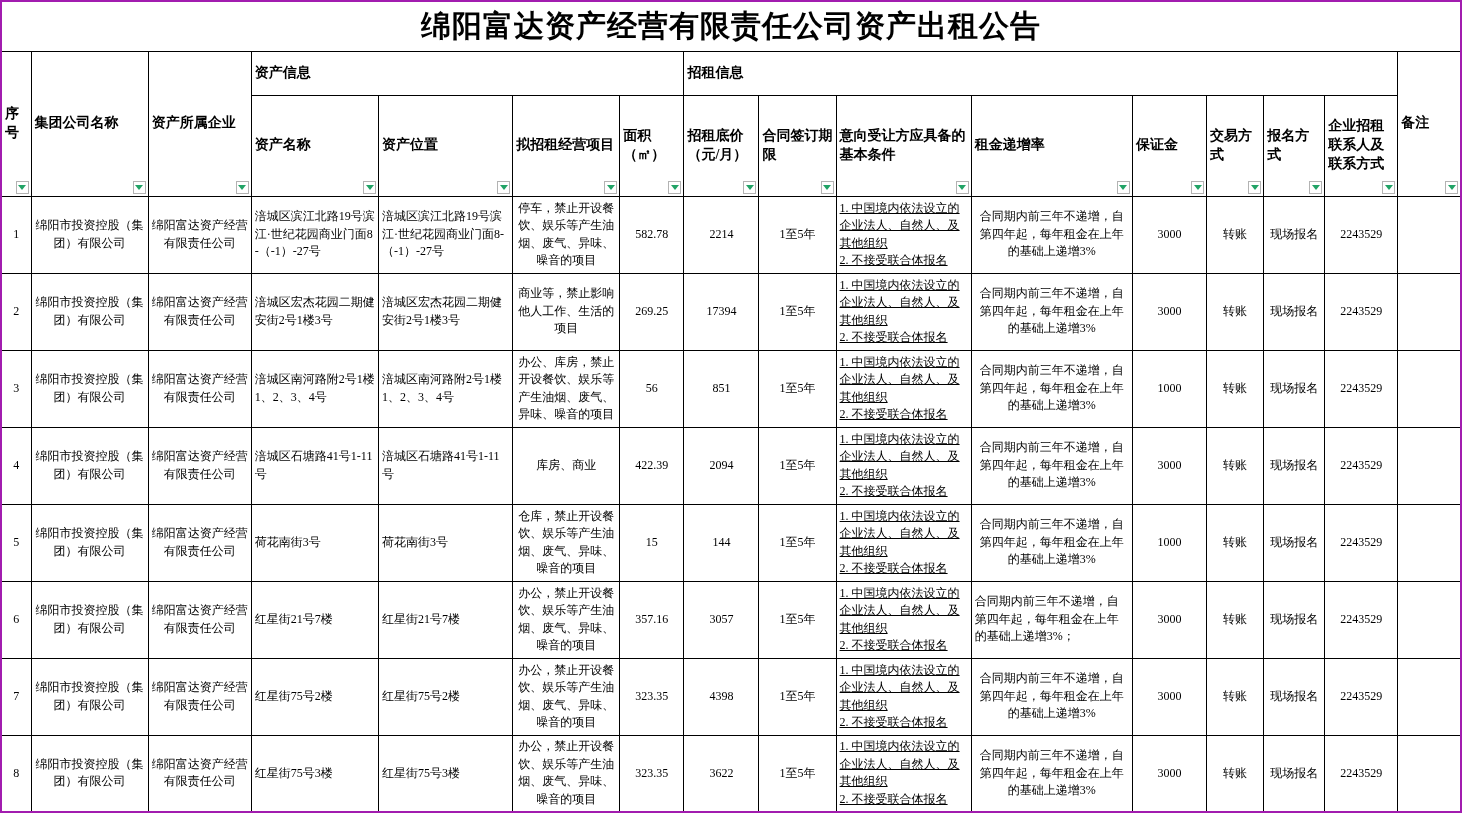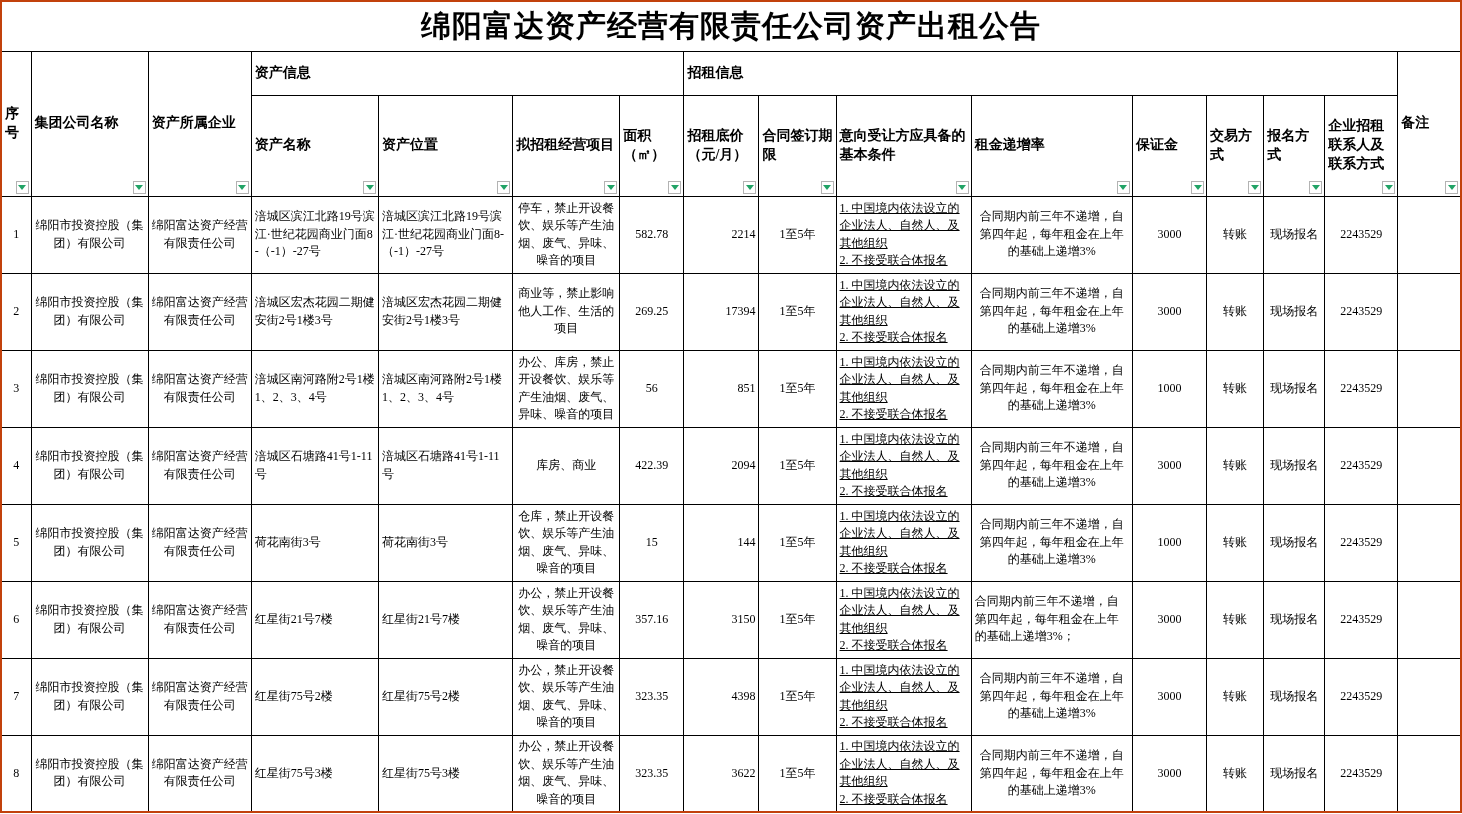--- a/index.html
+++ b/index.html
@@ -6,21 +6,21 @@
   html, body { background: #ffffff; }
   body {
     width: 1462px;
     color: #000;
     font-family: "Liberation Serif", "DejaVu Serif", serif;
   }
   table {
     border-collapse: collapse;
     table-layout: fixed;
     width: 1462px;
-    border: 2px solid #c2410c;
+    border: 2px solid #a21caf;
   }
   th, td {
     border: 1px solid #000;
     vertical-align: middle;
     overflow: hidden;
     padding: 1px 3px;
     word-break: break-all;
   }
   .title-cell {
     height: 50px;
@@ -39,21 +39,21 @@
   tr.h1 th { height: 44px; }
   tr.h2 th { height: 101px; }
   .h-left { text-align: left; }
   tbody tr { height: 77px; }
   tbody td {
     font-size: 12px;
     text-align: center;
     line-height: 1.45;
   }
   .al { text-align: left; }
-  .ar { text-align: right; }
+  .ar { }
   .pre { white-space: pre-line; text-decoration: underline; }
   .filter {
     position: absolute;
     right: 2px;
     bottom: 2px;
     width: 13px;
     height: 13px;
     border: 1px solid #b3b3b3;
     background: #fff;
     display: flex;
@@ -298,21 +298,21 @@
     <td></td>
   </tr>
       <tr>
     <td>6</td>
     <td>绵阳市投资控股（集团）有限公司</td>
     <td>绵阳富达资产经营有限责任公司</td>
     <td class="al">红星街21号7楼</td>
     <td class="al">红星街21号7楼</td>
     <td>办公，禁止开设餐饮、娱乐等产生油烟、废气、异味、噪音的项目</td>
     <td>357.16</td>
-    <td class="ar">3150</td>
+    <td class="ar">3057</td>
     <td>1至5年</td>
     <td class="al pre">1. 中国境内依法设立的企业法人、自然人、及其他组织
 2. 不接受联合体报名</td>
     <td class="al">合同期内前三年不递增，自第四年起，每年租金在上年的基础上递增3%；</td>
     <td>3000</td>
     <td>转账</td>
     <td>现场报名</td>
     <td>2243529</td>
     <td></td>
   </tr>

